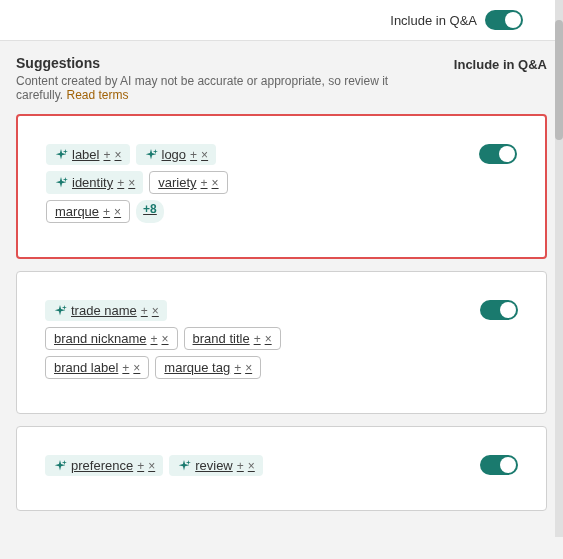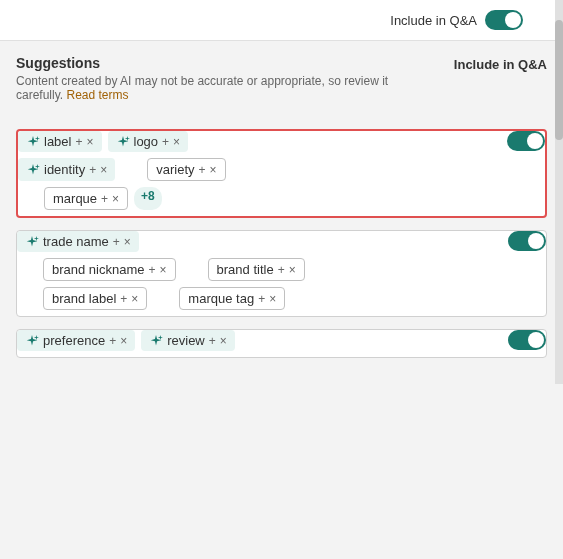--- a/index.html
+++ b/index.html
@@ -51,21 +51,21 @@
 
     .main-content {
       padding: 14px 16px;
       background: #f3f3f3;
     }
 
     .suggestions-header {
       display: flex;
       justify-content: space-between;
       align-items: flex-start;
-      margin-bottom: 27px;
+      margin-bottom: 12px;
     }
 
     .suggestions-left h2 {
       font-size: 14px;
       font-weight: 600;
       color: #333;
       margin-bottom: 3px;
     }
 
     .suggestions-left p {
@@ -84,25 +84,26 @@
       color: #333;
       white-space: nowrap;
       margin-left: 16px;
       margin-top: 2px;
     }
 
     .card {
       background: #fff;
       border: 1px solid #d0d0d0;
       border-radius: 4px;
-      padding: 0;
+      padding: 28px;
       margin-bottom: 12px;
       display: flex;
       align-items: flex-start;
       gap: 12px;
+      text-decoration: underline;
     }
 
     .card.selected {
       border: 2px solid #e05050;
     }
 
     .card-body {
       flex: 1;
     }
 
@@ -137,21 +138,20 @@
     .tag-plain {
       display: inline-flex;
       align-items: center;
       gap: 4px;
       border: 1px solid #c0c0c0;
       border-radius: 4px;
       padding: 3px 8px;
       font-size: 13px;
       color: #333;
       background: #fff;
-      margin-left: 26px;
     }
 
     .tag-btn {
       background: none;
       border: none;
       cursor: pointer;
       color: #666;
       font-size: 12px;
       padding: 0;
       display: inline-flex;

